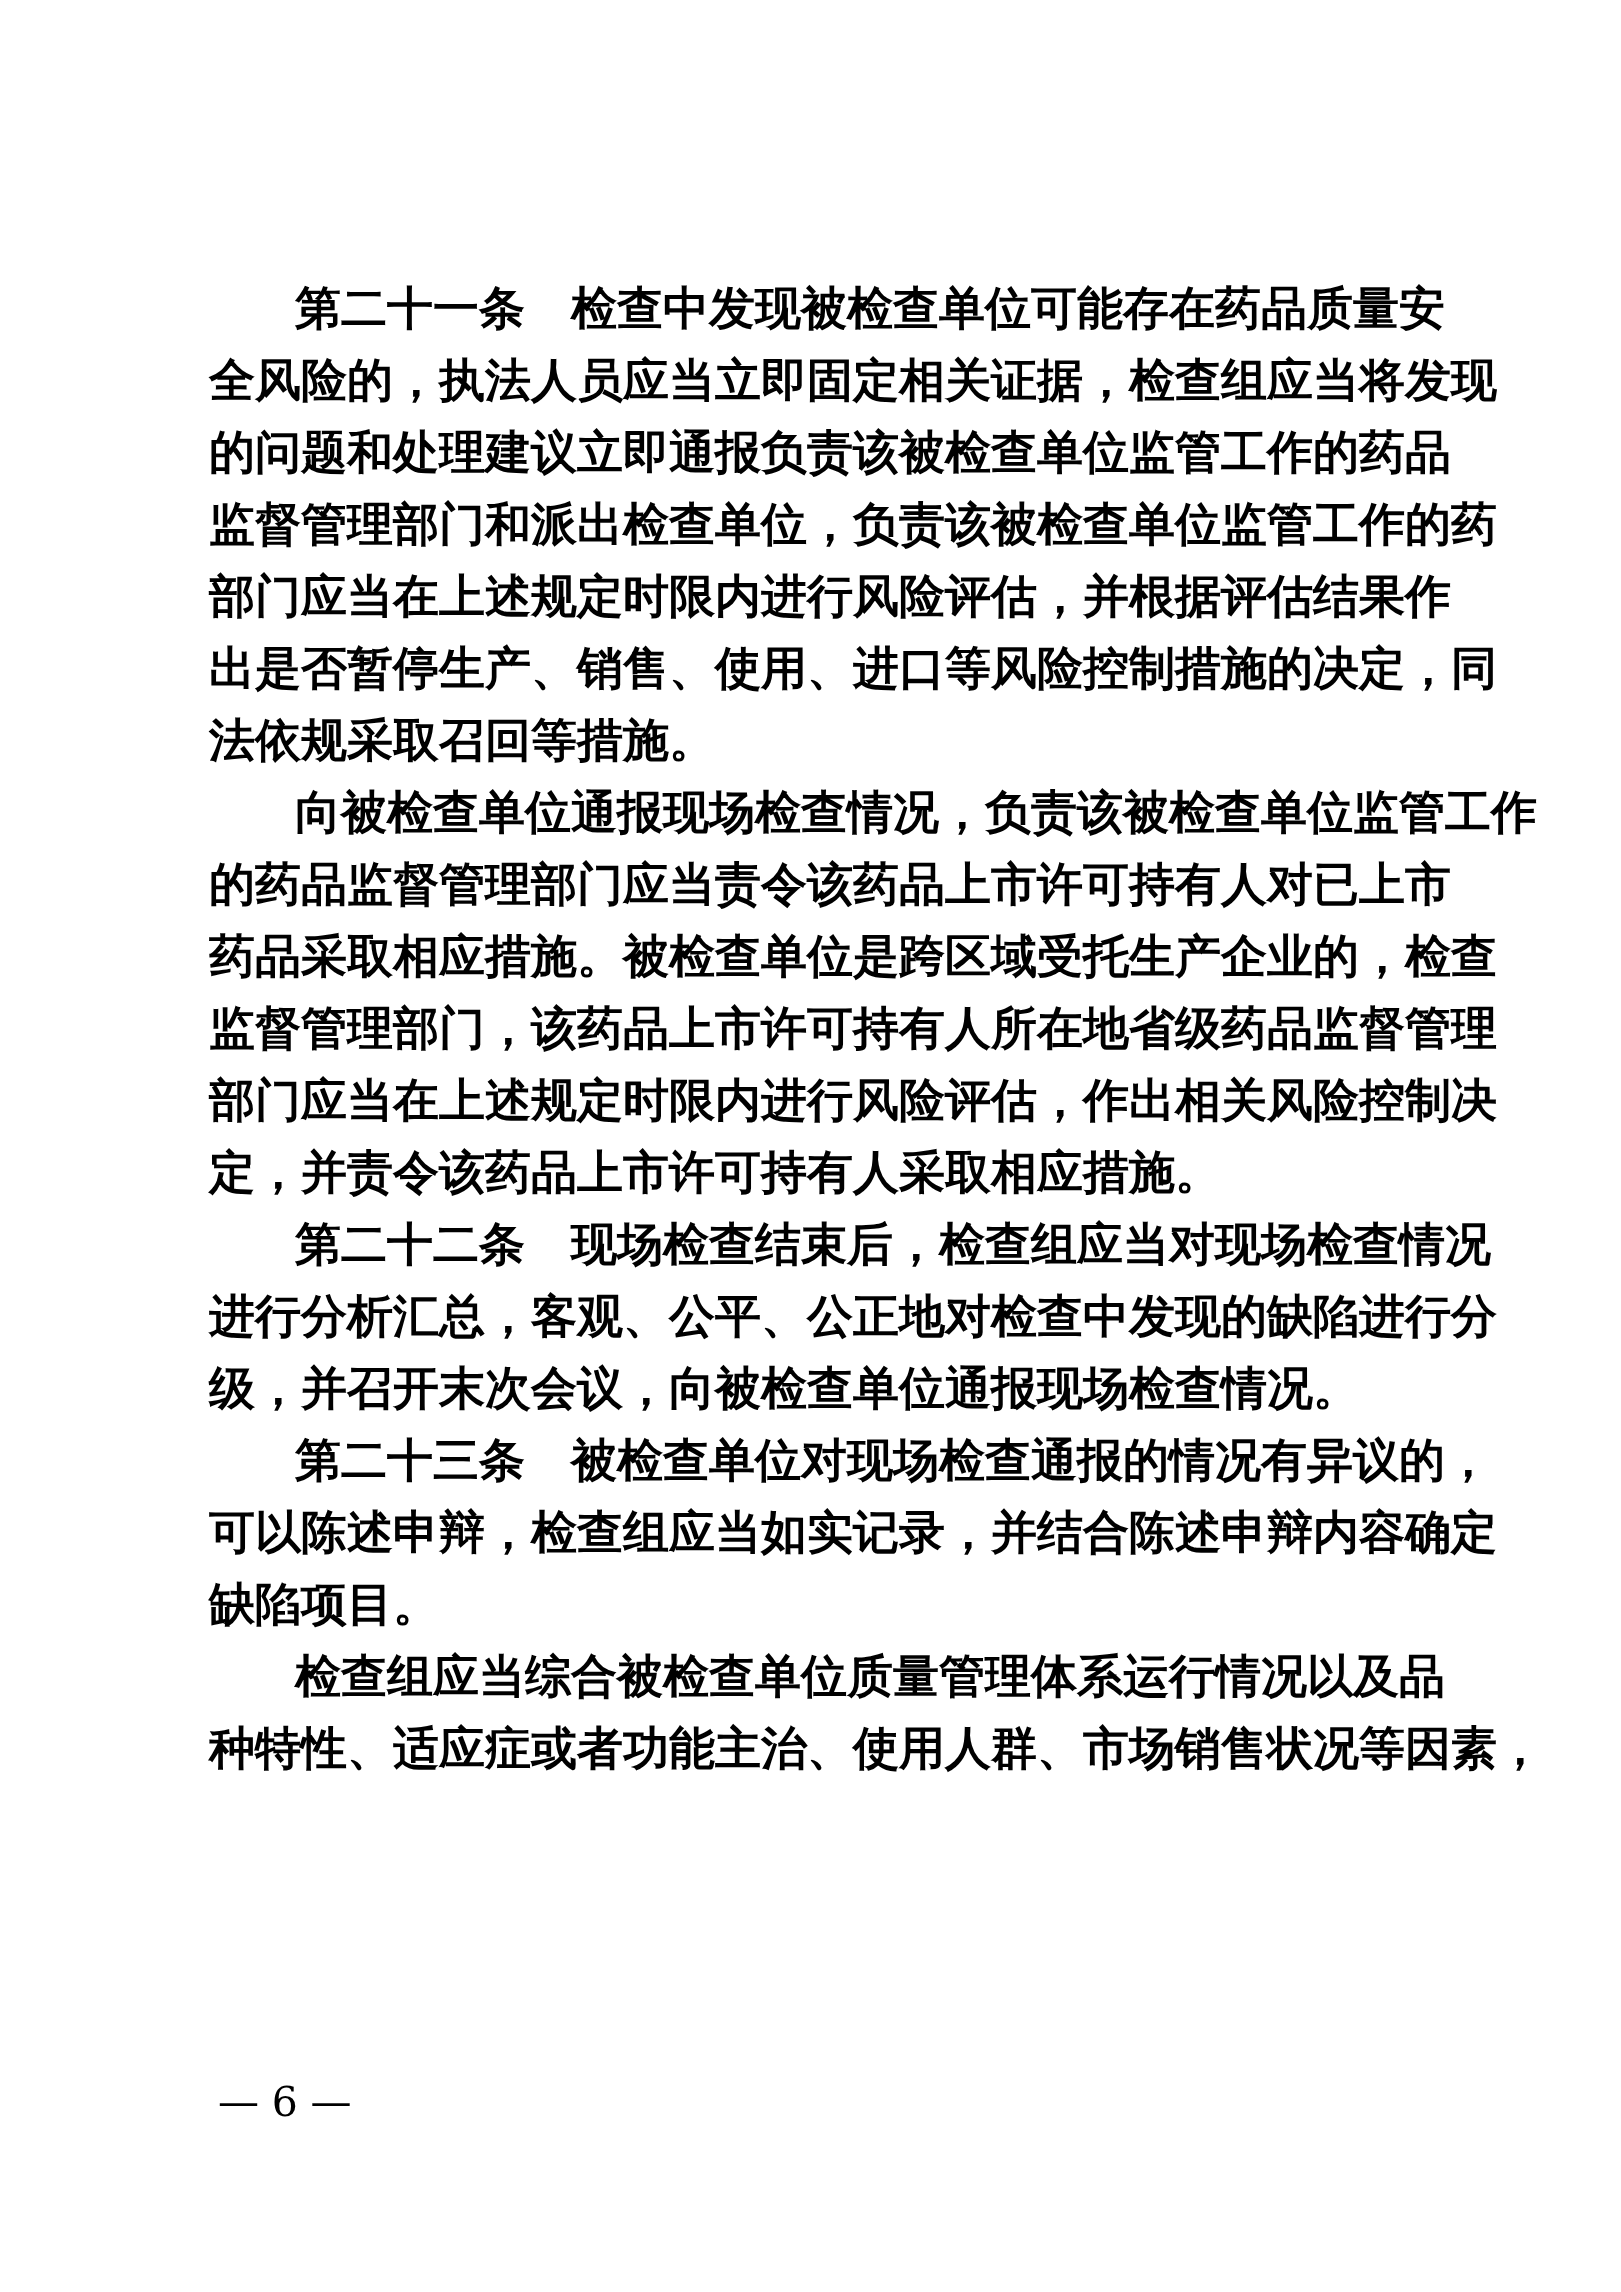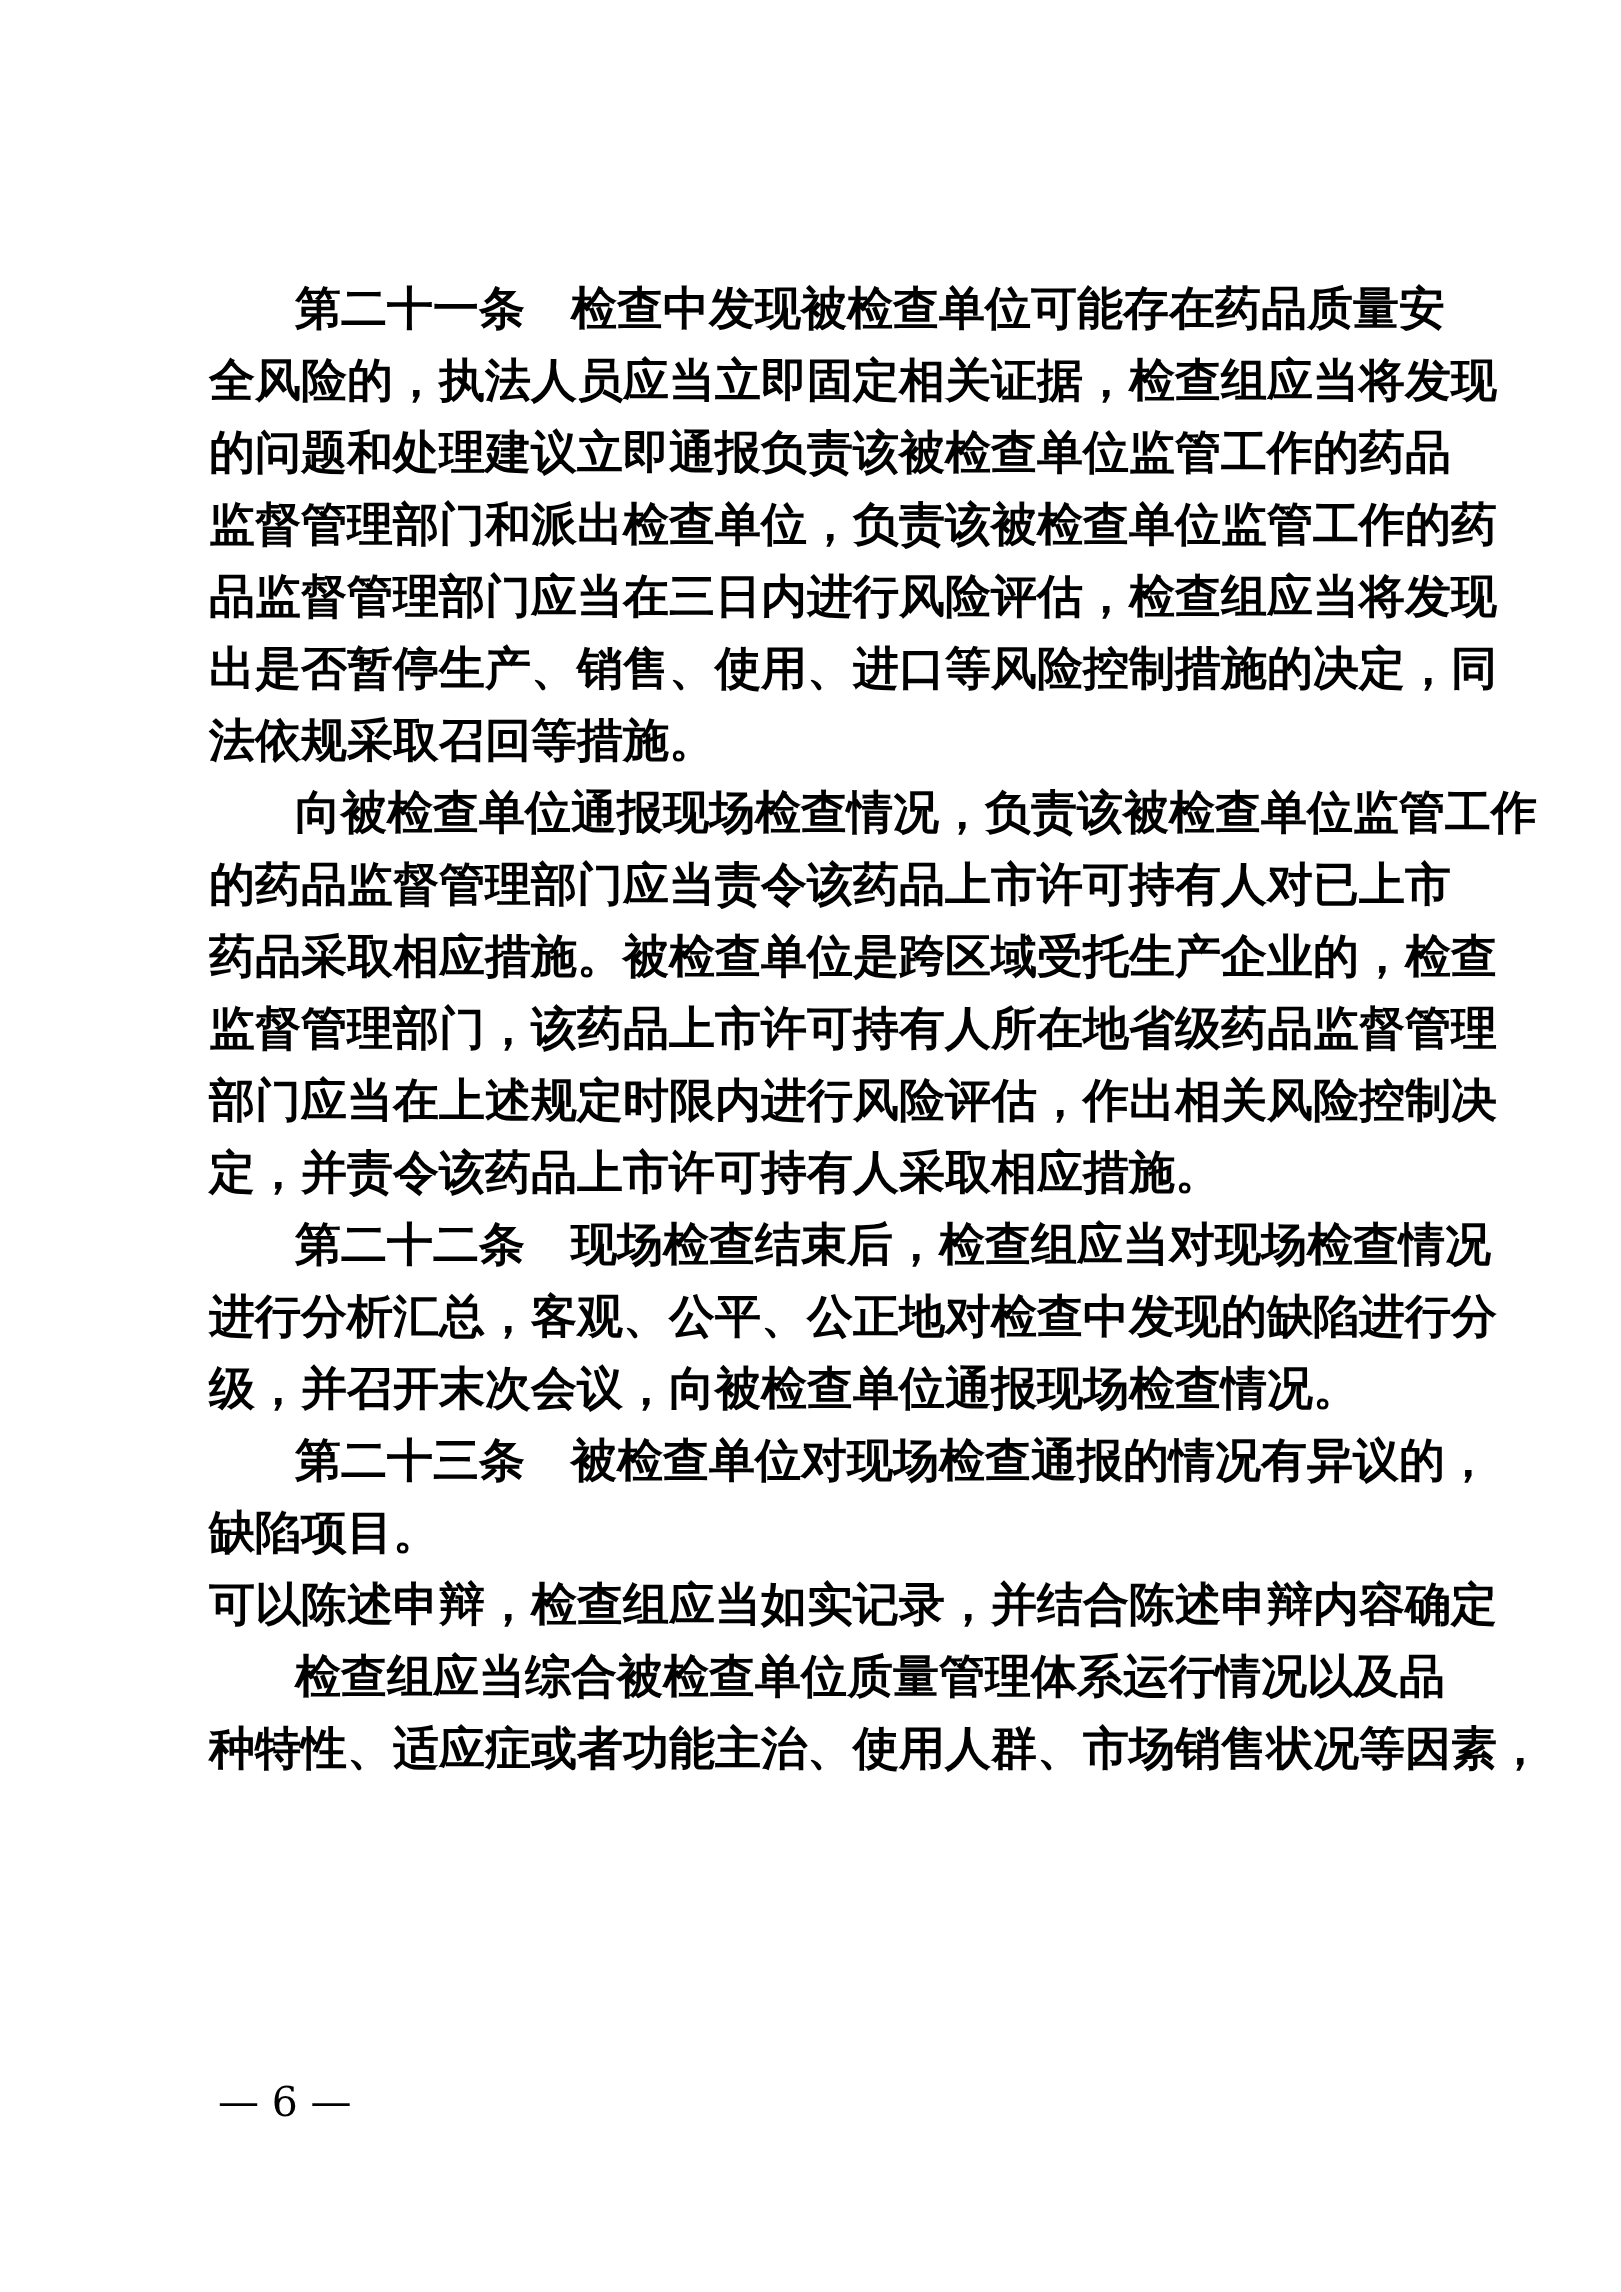--- a/index.html
+++ b/index.html
@@ -55,41 +55,41 @@
 <body>
 
 <div class="page">
 
   <main class="text-block" id="text-block">
       <div class="paragraph">
         <div class="line indent">第二十一条　检查中发现被检查单位可能存在药品质量安</div>
         <div class="line">全风险的，执法人员应当立即固定相关证据，检查组应当将发现</div>
         <div class="line">的问题和处理建议立即通报负责该被检查单位监管工作的药品</div>
         <div class="line">监督管理部门和派出检查单位，负责该被检查单位监管工作的药</div>
-        <div class="line">品监督管理部门应当在三日内进行风险评估，检查组应当将发现</div>
+        <div class="line">部门应当在上述规定时限内进行风险评估，并根据评估结果作</div>
         <div class="line">出是否暂停生产、销售、使用、进口等风险控制措施的决定，同</div>
         <div class="line short">法依规采取召回等措施。</div>
       </div>
       <div class="paragraph">
         <div class="line indent">向被检查单位通报现场检查情况，负责该被检查单位监管工作</div>
         <div class="line">的药品监督管理部门应当责令该药品上市许可持有人对已上市</div>
         <div class="line">药品采取相应措施。被检查单位是跨区域受托生产企业的，检查</div>
         <div class="line">监督管理部门，该药品上市许可持有人所在地省级药品监督管理</div>
         <div class="line">部门应当在上述规定时限内进行风险评估，作出相关风险控制决</div>
         <div class="line short">定，并责令该药品上市许可持有人采取相应措施。</div>
       </div>
       <div class="paragraph">
         <div class="line indent">第二十二条　现场检查结束后，检查组应当对现场检查情况</div>
         <div class="line">进行分析汇总，客观、公平、公正地对检查中发现的缺陷进行分</div>
         <div class="line short">级，并召开末次会议，向被检查单位通报现场检查情况。</div>
       </div>
       <div class="paragraph">
         <div class="line indent">第二十三条　被检查单位对现场检查通报的情况有异议的，</div>
+        <div class="line">可以陈述申辩，检查组应当如实记录，并结合陈述申辩内容确定</div>
         <div class="line short">缺陷项目。</div>
-        <div class="line">可以陈述申辩，检查组应当如实记录，并结合陈述申辩内容确定</div>
       </div>
       <div class="paragraph">
         <div class="line indent">检查组应当综合被检查单位质量管理体系运行情况以及品</div>
         <div class="line">种特性、适应症或者功能主治、使用人群、市场销售状况等因素，</div>
       </div>
     </main>
 
   <footer class="page-footer">
     <span>—</span>
     <span class="pgnum">6</span>

